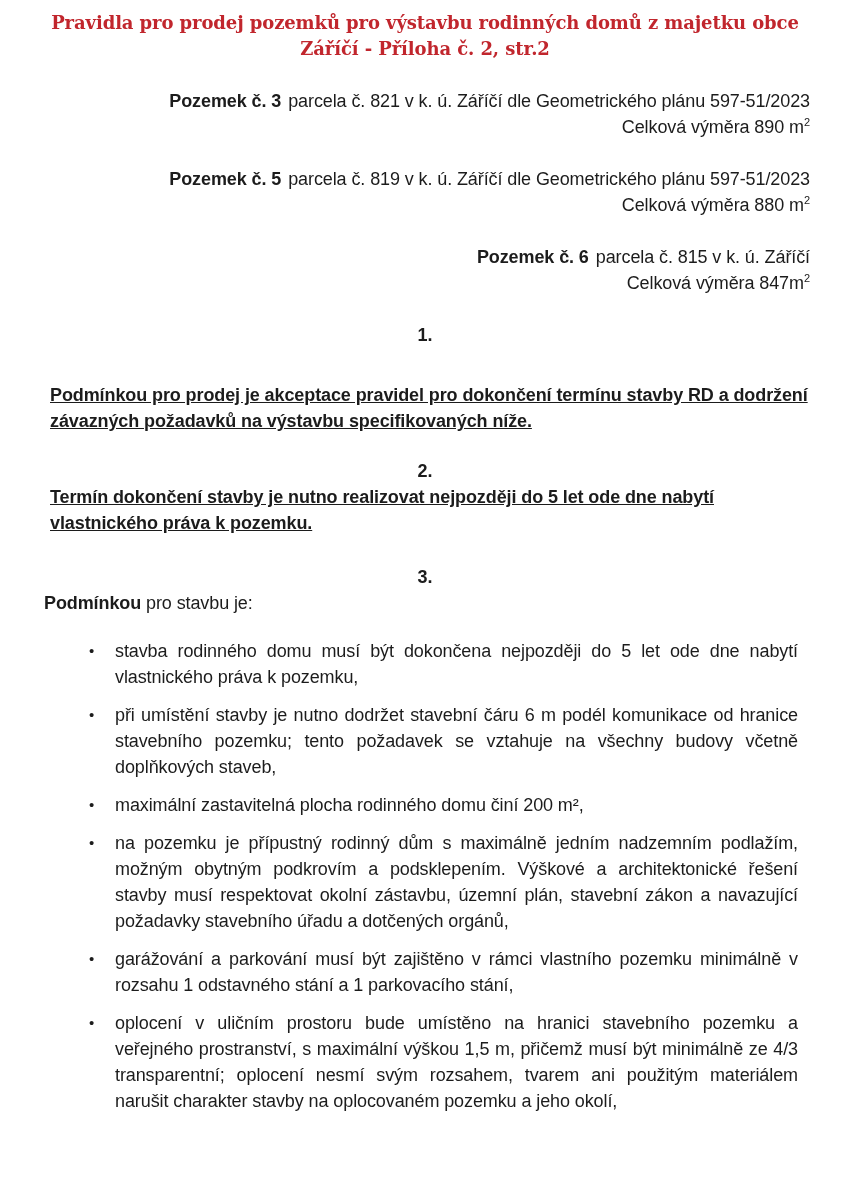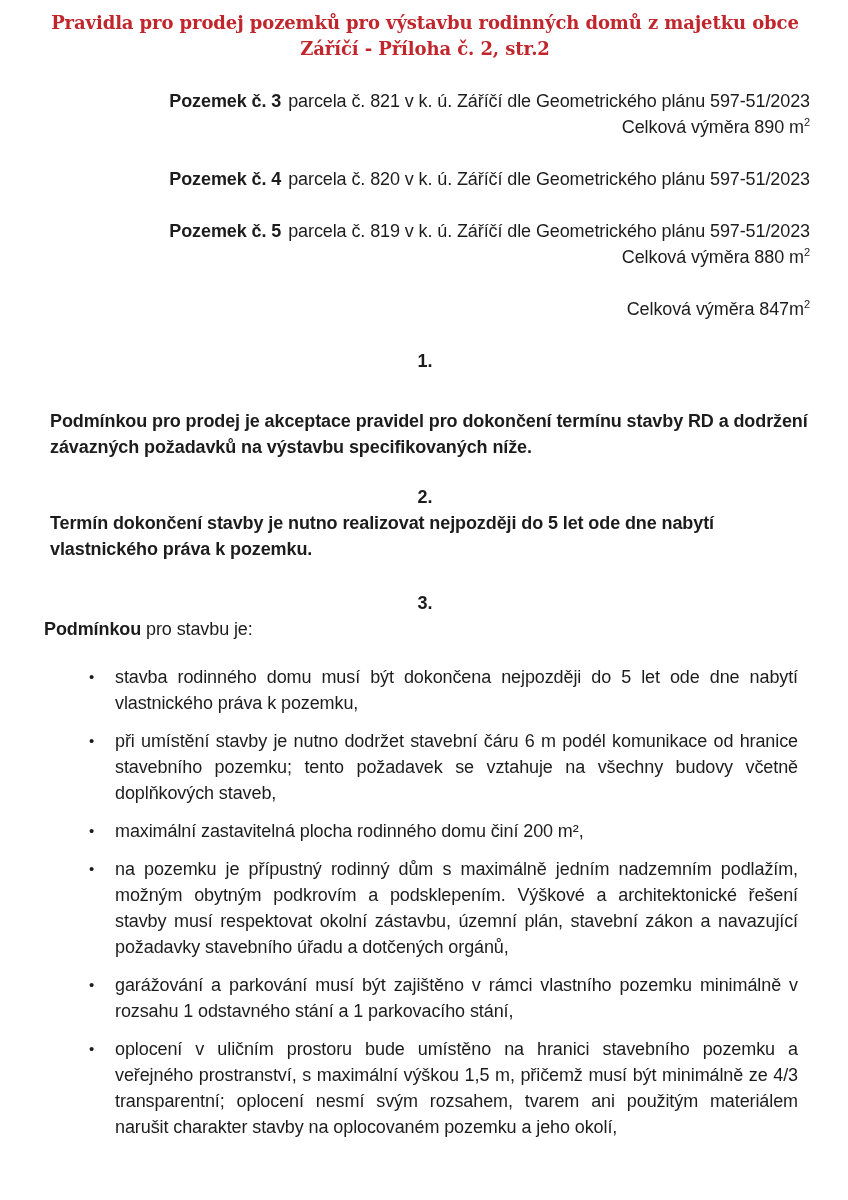--- a/index.html
+++ b/index.html
@@ -50,20 +50,21 @@
     text-align: center;
     font-weight: bold;
     margin: 0;
   }
   .sn-1 { margin-top: 23px; }
   .sn-2 { margin-top: 24px; }
   .sn-3 { margin-top: 28px; }
   .section-para {
     margin: 0 0 0 10px;
     font-weight: bold;
+    text-decoration: underline;
   }
   .para-gap { margin-top: 34px; }
   .section-intro {
     margin: 0 0 0 4px;
   }
   .intro-bold { font-weight: bold; }
   
   ul.bullets {
     margin: 22px 0 0 0;
     padding: 0 0 0 63px;
@@ -91,27 +92,27 @@
     <span class="title-line">Pravidla pro prodej pozemků pro výstavbu rodinných domů z majetku obce</span>
     <span class="title-line">Záříčí - Příloha č. 2, str.2</span>
   </h1>
 
   <section>
     <div class="plot">
       <p><span class="plot-label">Pozemek č. 3</span><span class="plot-detail">parcela č. 821 v k. ú. Záříčí dle Geometrického plánu 597-51/2023</span></p>
       <p><span>Celková výměra 890 m</span><sup class="sq">2</sup></p>
     </div>
     <div class="plot">
-      <p><span class="plot-label">Pozemek č. 4</span><span class="plot-detail">parcela č. 820 v k. ú. Záříčí dle Geometrického plánu 597-51/2023</span></p>
     </div>
     <div class="plot">
       <p><span class="plot-label">Pozemek č. 5</span><span class="plot-detail">parcela č. 819 v k. ú. Záříčí dle Geometrického plánu 597-51/2023</span></p>
       <p><span>Celková výměra 880 m</span><sup class="sq">2</sup></p>
     </div>
     <div class="plot">
+      <p><span class="plot-label">Pozemek č. 6</span><span class="plot-detail">parcela č. 815 v k. ú. Záříčí</span></p>
       <p><span>Celková výměra 847m</span><sup class="sq">2</sup></p>
     </div>
   </section>
 
   <div class="section-number sn-1">1.</div>
   <p class="section-para para-gap">Podmínkou pro prodej je akceptace pravidel pro dokončení termínu stavby RD a dodržení závazných požadavků na výstavbu specifikovaných níže.</p>
 
   <div class="section-number sn-2">2.</div>
   <p class="section-para">Termín dokončení stavby je nutno realizovat nejpozději do 5 let ode dne nabytí vlastnického práva k pozemku.</p>
 

